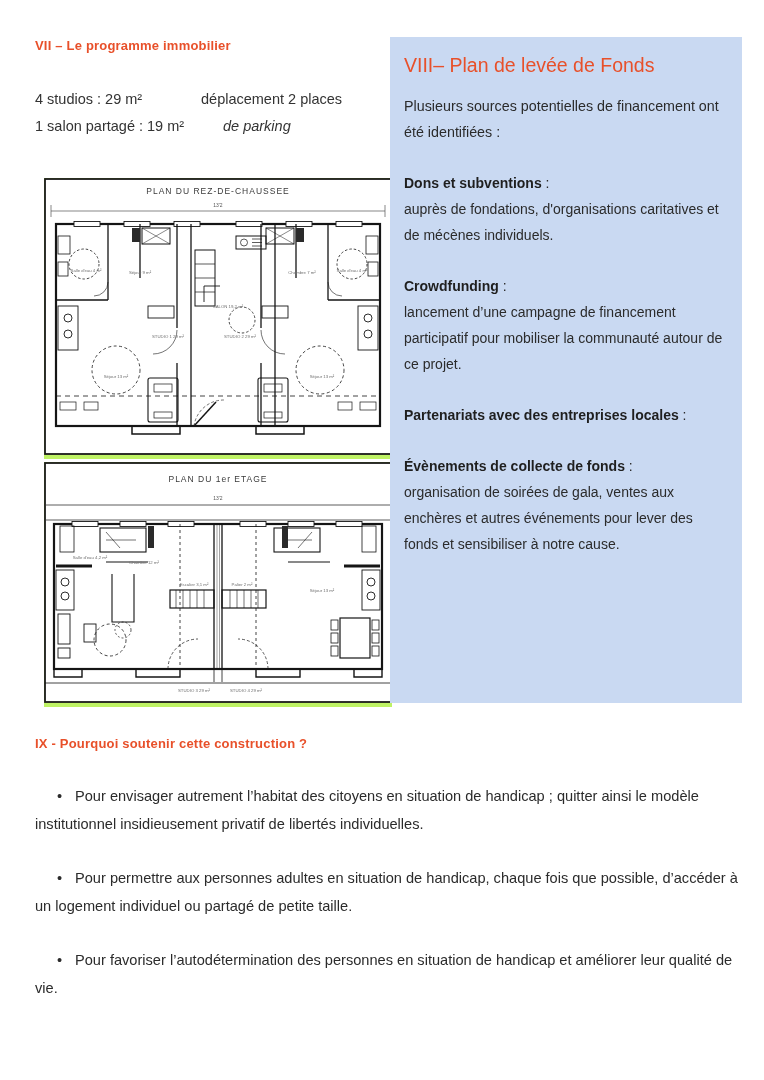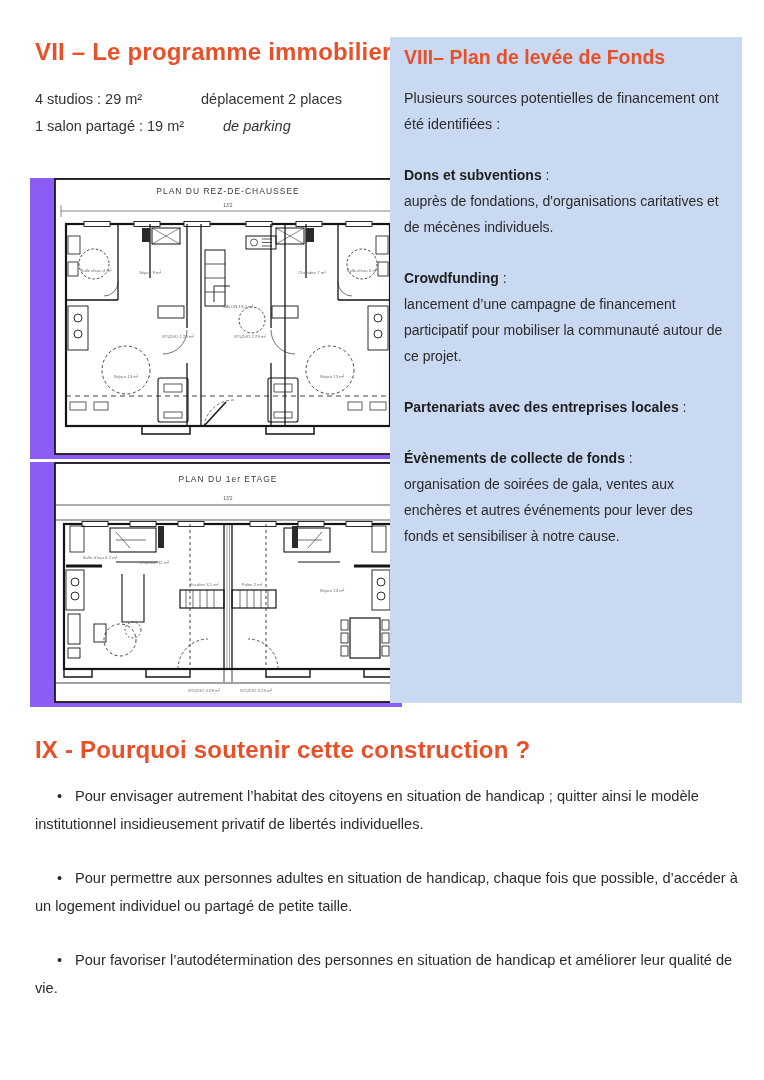--- a/index.html
+++ b/index.html
@@ -1,29 +1,29 @@
 <!DOCTYPE html>
 <html><head>
 <meta charset="utf-8">
 <style>
   html,body{margin:0;padding:0;background:#ffffff;}
   .page{position:relative;width:764px;height:1080px;background:#ffffff;overflow:hidden;
         font-family:"Liberation Sans", sans-serif;color:#2e2e2e;}
-  .h-orange{position:absolute;font-weight:bold;font-size:24px;color:#e8502a;letter-spacing:.2px;}
+  .h-orange{position:absolute;font-weight:bold;font-size:13px;color:#e8502a;letter-spacing:.2px;}
   
   .specs{position:absolute;left:35px;top:86px;width:352px;display:flex;font-size:14.5px;color:#333;}
   .specs .col1{width:166px;}
   .specs .row{line-height:27px;white-space:nowrap;}
   
-  .plan{position:absolute;left:30px;background:#8b5cf6;padding-left:24px;}
+  .plan{position:absolute;left:44px;background:#bef264;}
   .plan svg text{font-family:"Liberation Sans", sans-serif;}
   
   .panel{position:absolute;left:390px;top:37px;width:352px;height:666px;background:#c9d9f2;
          box-sizing:border-box;padding:9px 14px 0 14px;}
-  .panel .ptitle{font-weight:bold;font-size:19.5px;color:#e8502a;margin:0 0 16px 0;}
+  .panel .ptitle{font-weight:normal;font-size:19.5px;color:#e8502a;margin:8px 0 16px 0;}
   .panel .intro{font-size:14.3px;line-height:26px;margin:0 0 25px 0;color:#2b2b2b;}
   .fund-item{margin:0 0 25px 0;font-size:14px;line-height:26px;color:#2b2b2b;}
   .fund-item .head{font-weight:bold;color:#1f1f1f;}
   .objective{margin-top:20px;text-align:center;font-weight:bold;font-size:18px;color:#15152e;line-height:27px;}
   .objective .amount{color:#e8502a;letter-spacing:1px;font-size:18.5px;}
   
   .bullets{position:absolute;left:35px;top:782px;width:708px;}
   .bullet{margin:0 0 26px 0;font-size:14.6px;line-height:28px;color:#2b2b2b;text-indent:22px;}
   .bullet .dot{display:inline-block;width:18px;text-indent:0;}
 </style>

